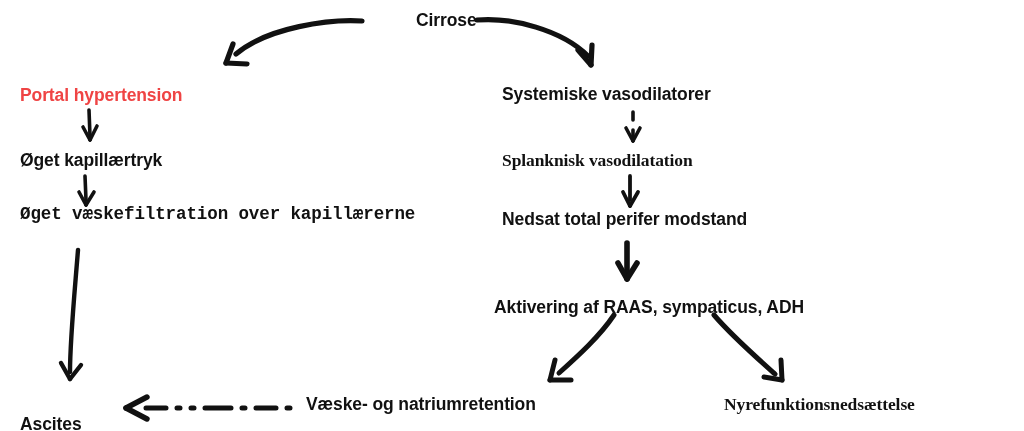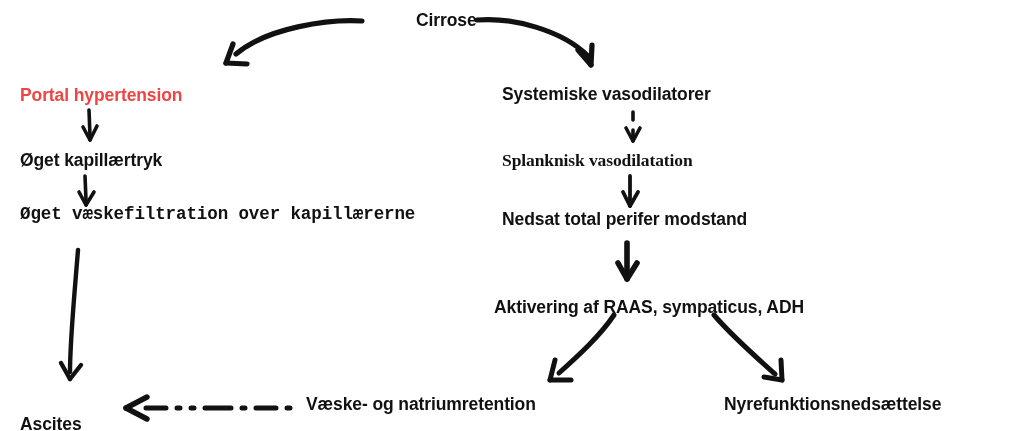--- a/index.html
+++ b/index.html
@@ -131,15 +131,15 @@
   <div class="node" style="left:502px; top:86px;">Systemiske vasodilatorer</div>
 
   <div class="node" style="left:502px; top:152px;font-family:Liberation Serif, serif;">Splanknisk vasodilatation</div>
 
   <div class="node" style="left:502px; top:211px;">Nedsat total perifer modstand</div>
 
   <div class="node" style="left:494px; top:287px;margin-top:12px;">Aktivering af RAAS, sympaticus, ADH</div>
 
   <div class="node" style="left:306px; top:396px;text-align:right;">Væske- og natriumretention</div>
 
-  <div class="node" style="left:724px; top:396px;">Nyrefunktionsnedsættelse</div>
+  <div class="node" style="left:724px; top:396px;font-family:Liberation Serif, serif;">Nyrefunktionsnedsættelse</div>
 
 </div>
 
 </body></html>

